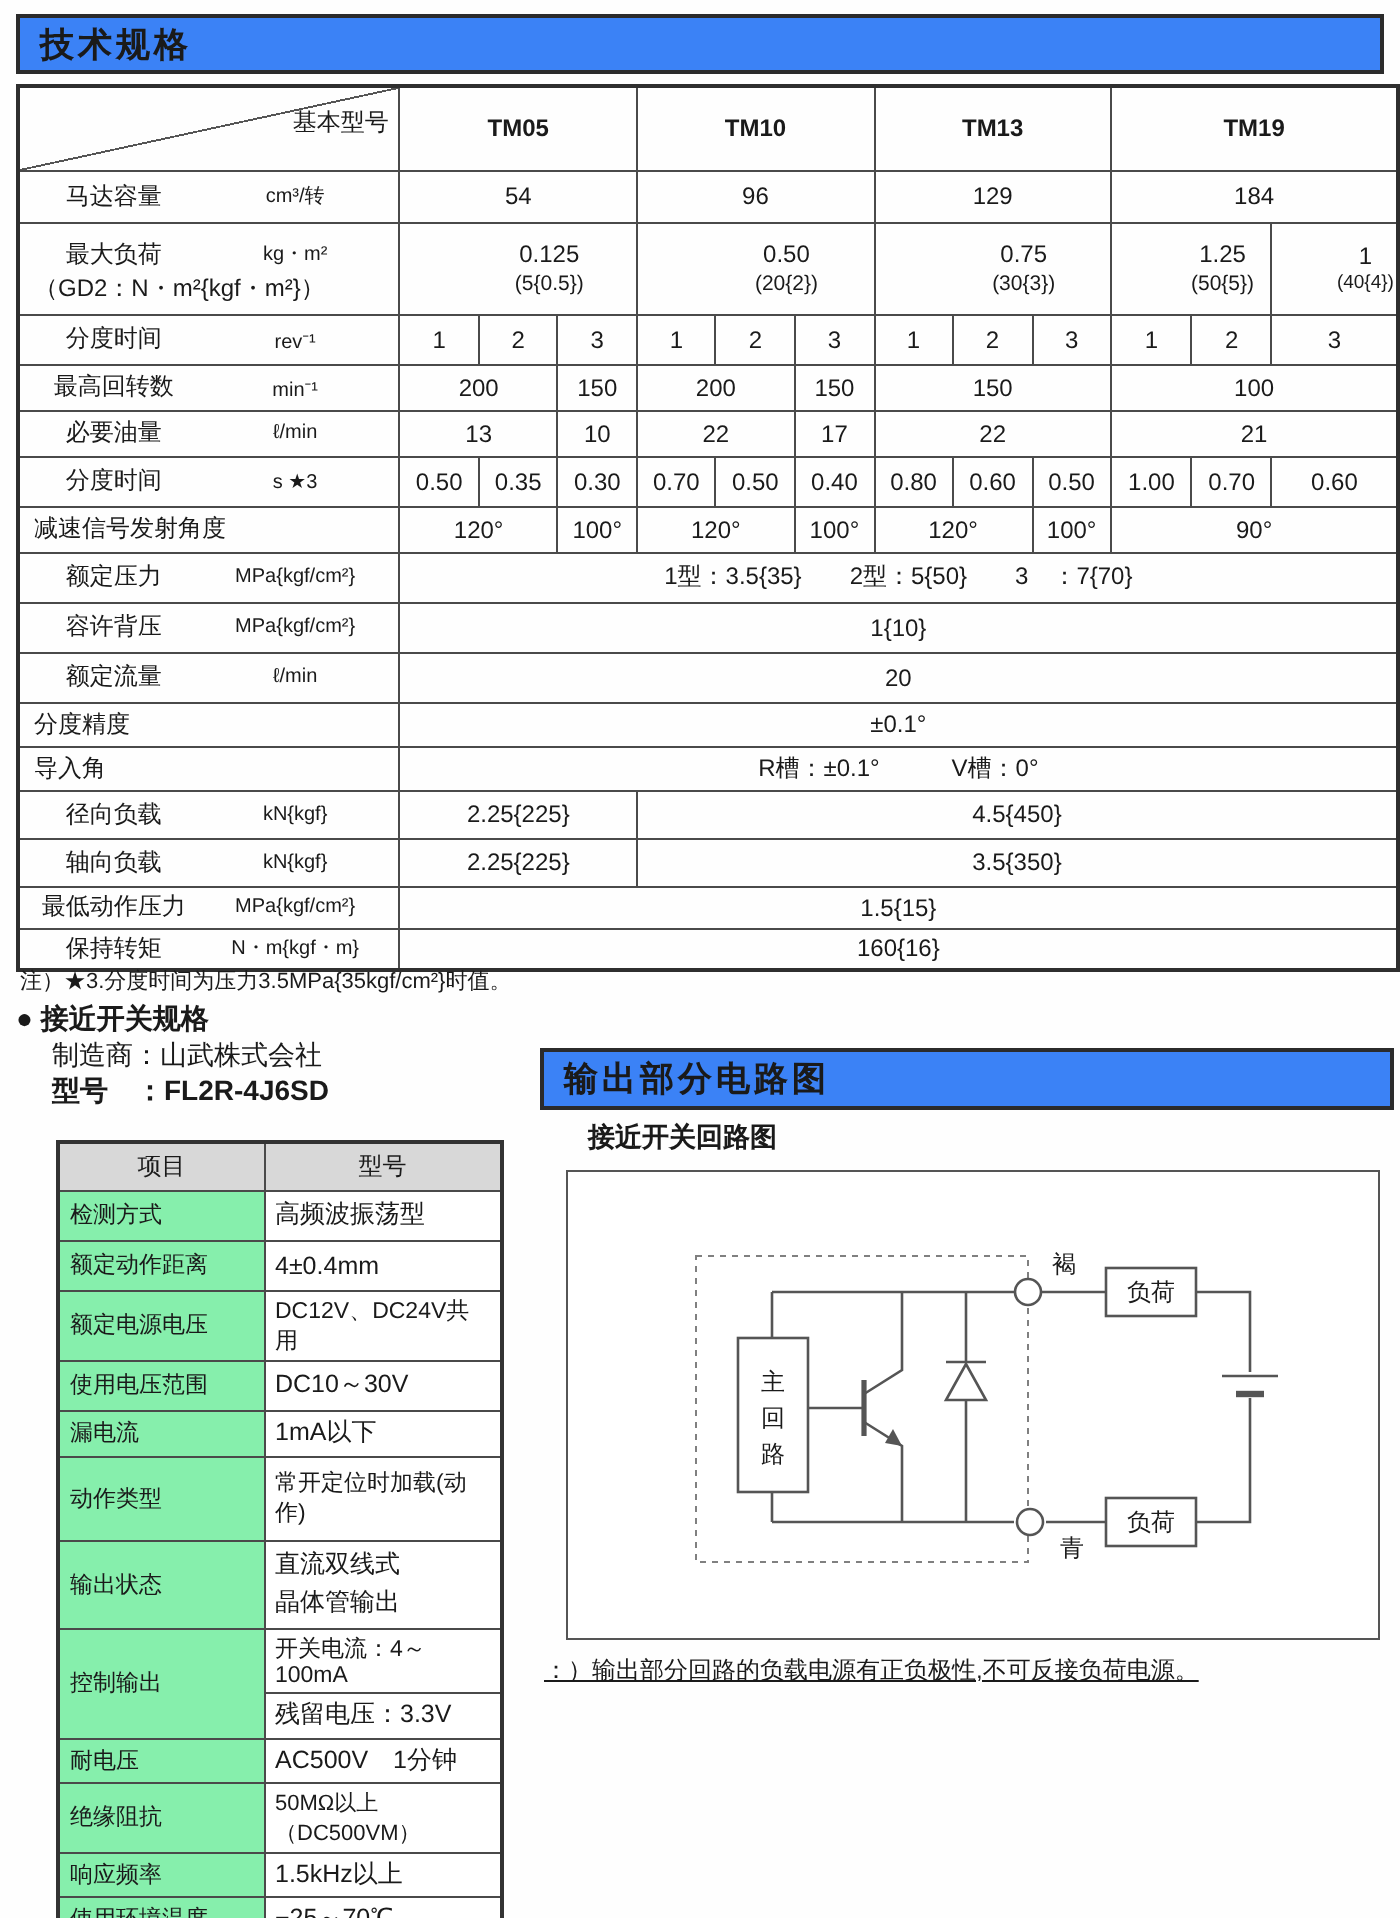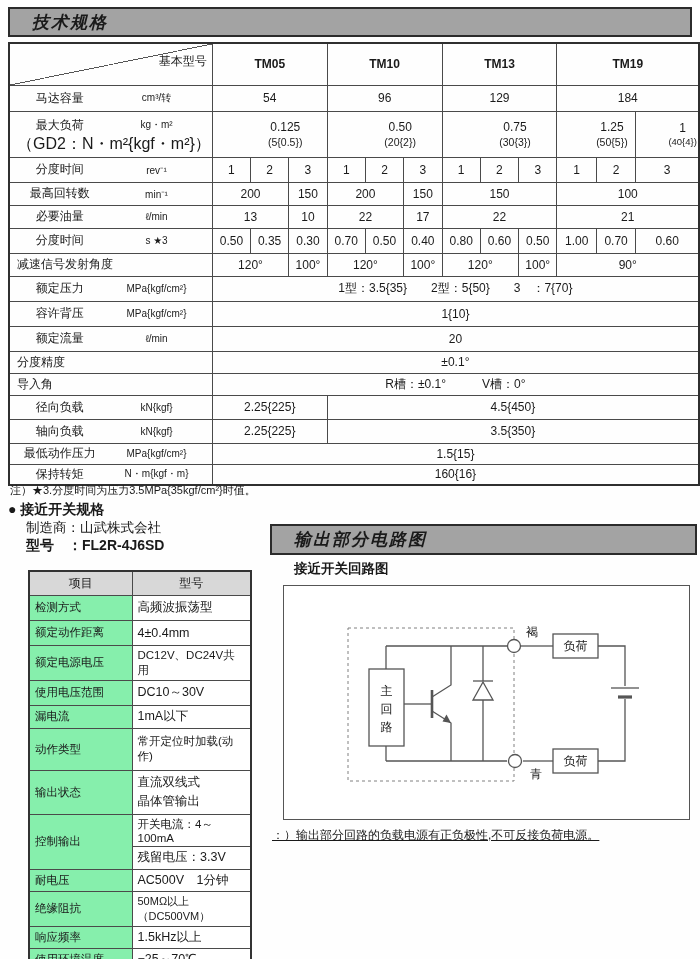--- a/index.html
+++ b/index.html
@@ -1,40 +1,40 @@
 <!DOCTYPE html>
 <html><head>
 <meta charset="utf-8">
 <style>
   * { box-sizing: border-box; margin: 0; padding: 0; }
   html,body { background:#fff; }
   body { font-family: "Liberation Sans", sans-serif; color:#1a1a1a; }
   .page { position:relative; width:700px; height:959px; background:#fefefe; overflow:hidden; }
 
   
-  .title-box { position:absolute; border:2px solid #2b2b2b; background:#a3a3a3;
+  .title-box { position:absolute; border:2px solid #2b2b2b; background:#3b82f6;
                font-weight:bold; font-size:17px; letter-spacing:2px;
-               display:flex; align-items:center; padding-left:22px;font-style:italic; }
+               display:flex; align-items:center; padding-left:10px; }
   #main-title { left:8px; top:7px; width:684px; height:30px; }
   #circuit-title { left:270px; top:524px; width:427px; height:31px; }
 
   
   table.spec { position:absolute; left:8px; top:42px; border-collapse:collapse;
                table-layout:fixed; border:2px solid #2f2f2f; }
   table.spec td { border:1px solid #4a4a4a; text-align:center; vertical-align:middle;
                   font-size:12px; padding:0 1px; overflow:hidden; }
   td.diag { position:relative; text-align:right; vertical-align:top;
             background-image:linear-gradient(to bottom right,
               transparent 49.4%, #555 49.4%, #555 50.6%, transparent 50.6%); }
   td.diag .corner { position:absolute; right:5px; top:9px; font-size:12px; }
   td.model { font-weight:bold; font-size:13px; }
   .lbl { display:flex; align-items:center; text-align:center; padding-left:6px; }
   .lbl .lname { width:44%; font-size:12px; white-space:nowrap; }
   .lbl .lunit { flex:1; font-size:10px; white-space:nowrap; }
-  .lbl2 { text-align:left; padding-left:6px; font-size:16px; white-space:nowrap; }
+  .lbl2 { text-align:left; padding-left:6px; font-size:12px; white-space:nowrap; }
   td.labelcell { padding:0; }
   .twoline { line-height:1.35; font-size:12px;padding-left:31px; }
   .twoline .sub { font-size:10.5px; }
   .small { font-size:10.5px; }
 
   
   .footnote { position:absolute; left:10px; top:483px; font-size:11px; }
 
   
   .prox-head { position:absolute; left:8px; top:501px; font-size:14px; font-weight:bold; }

